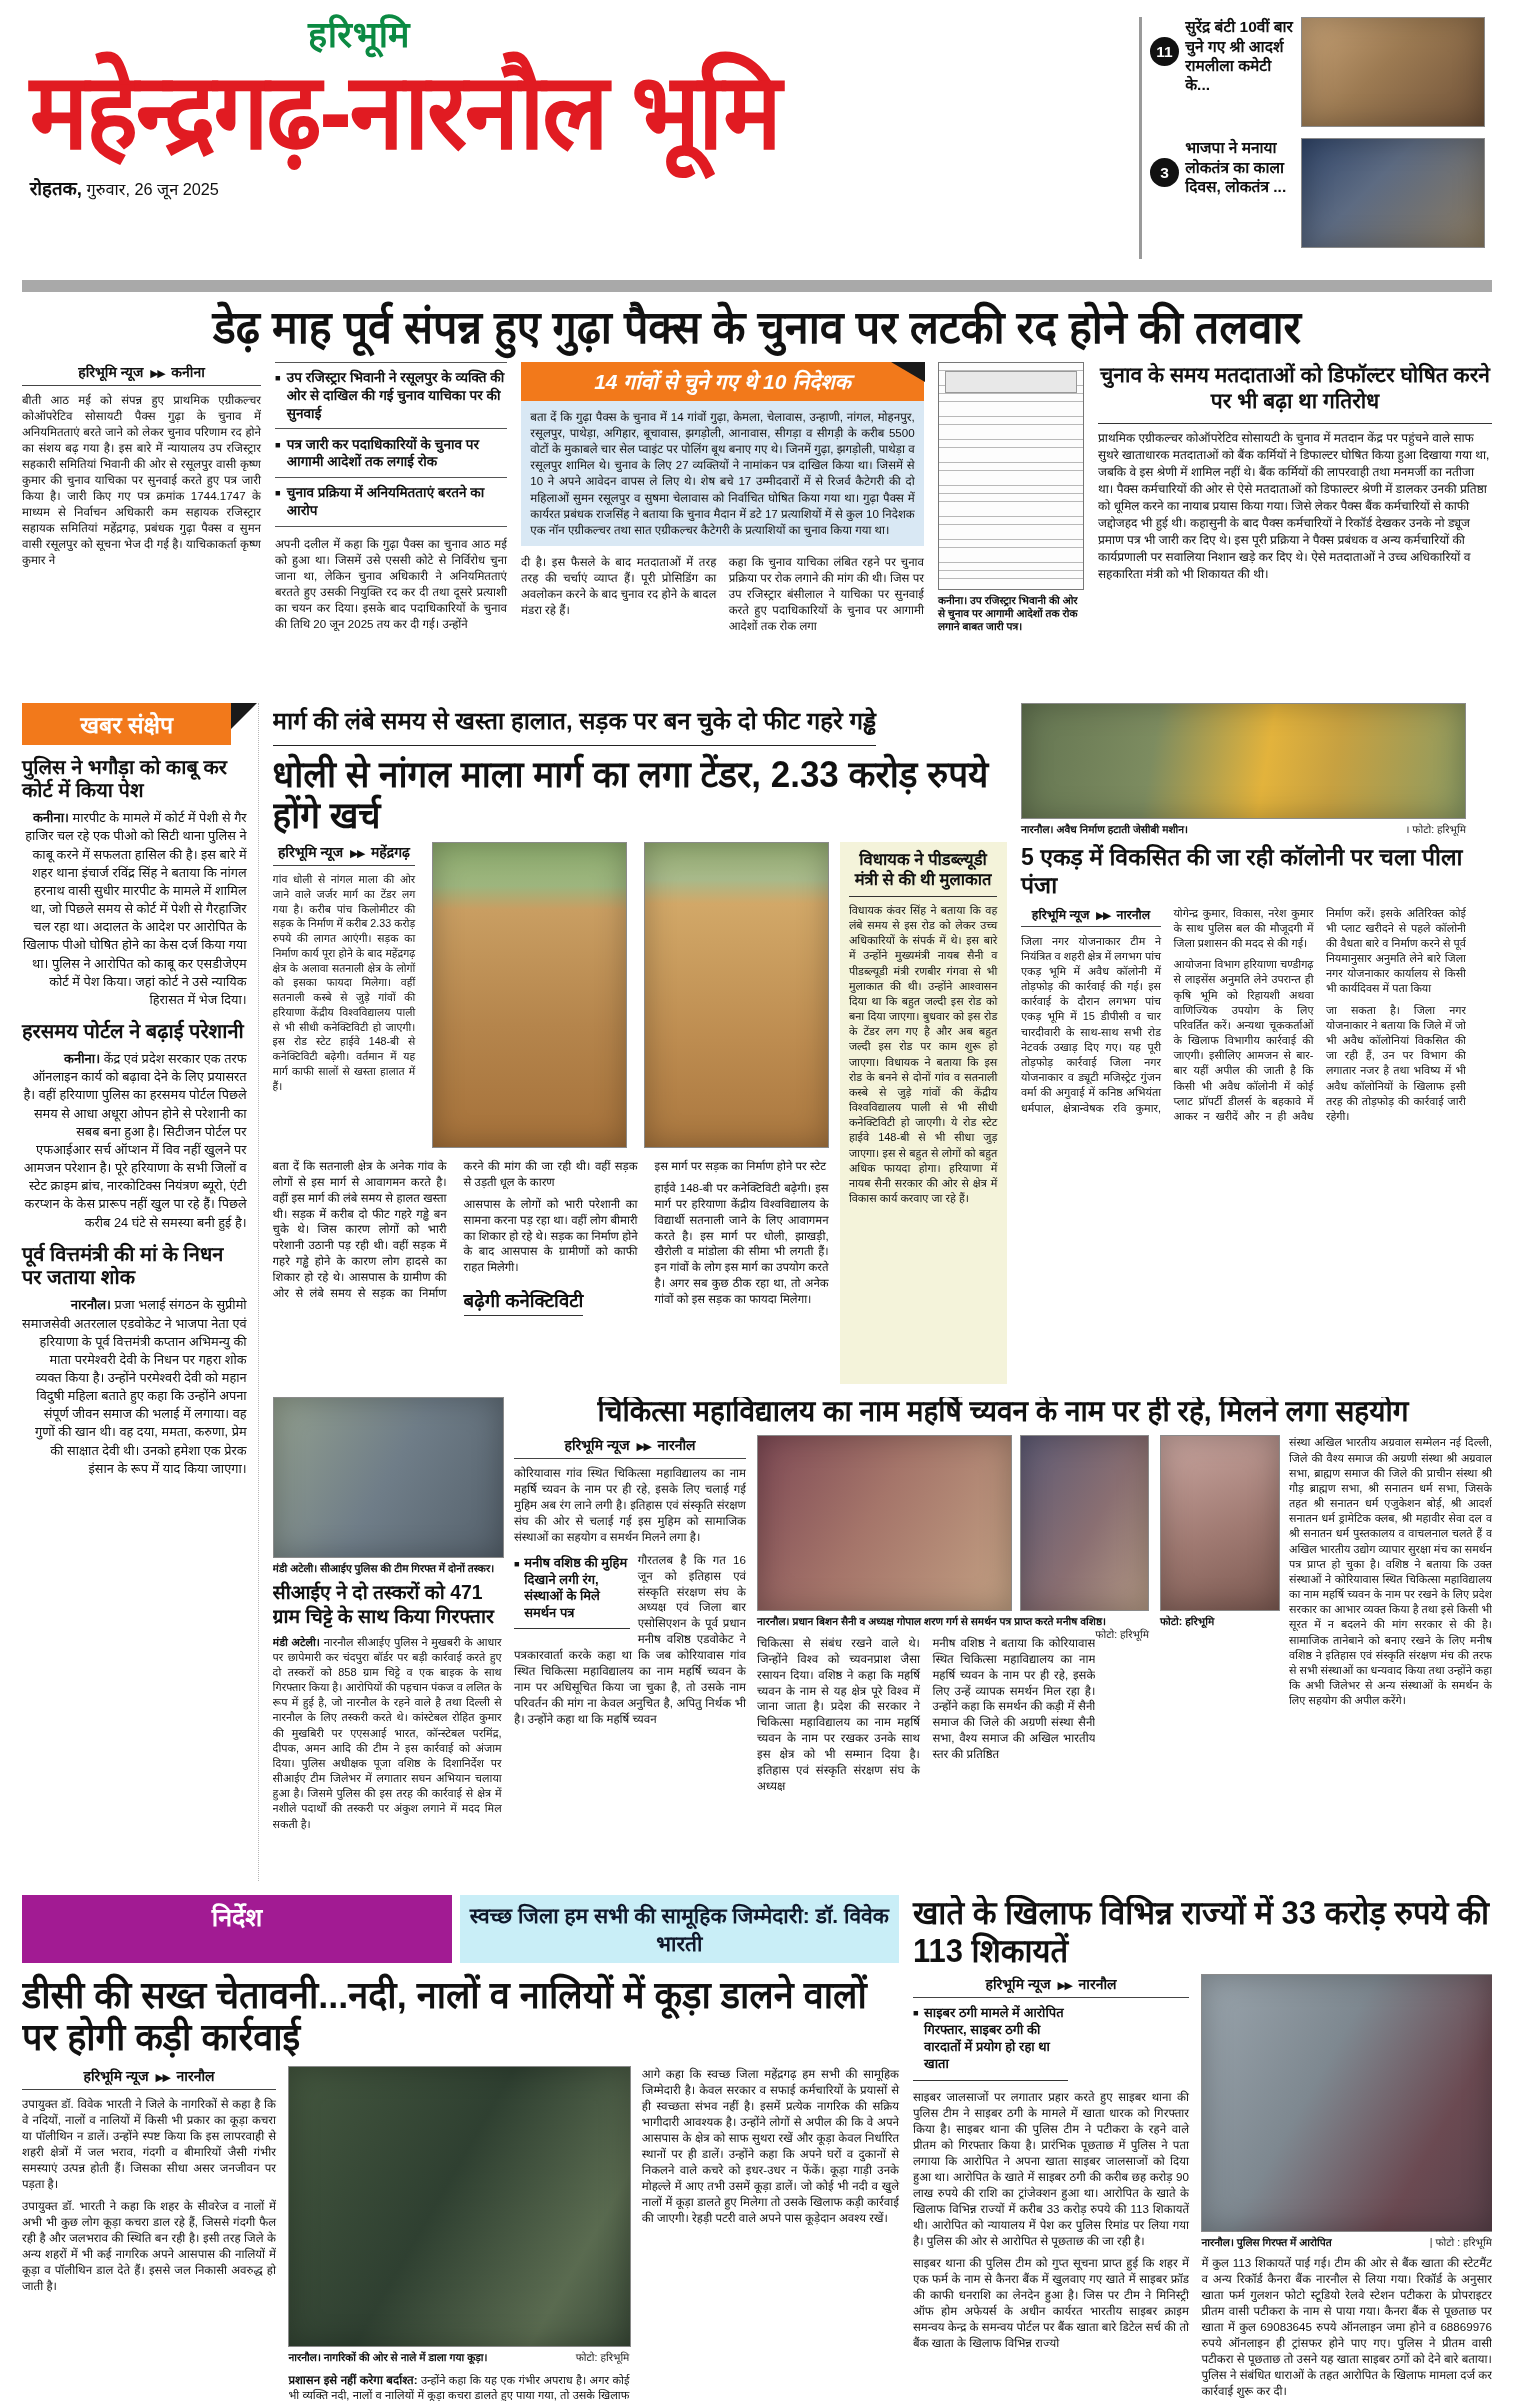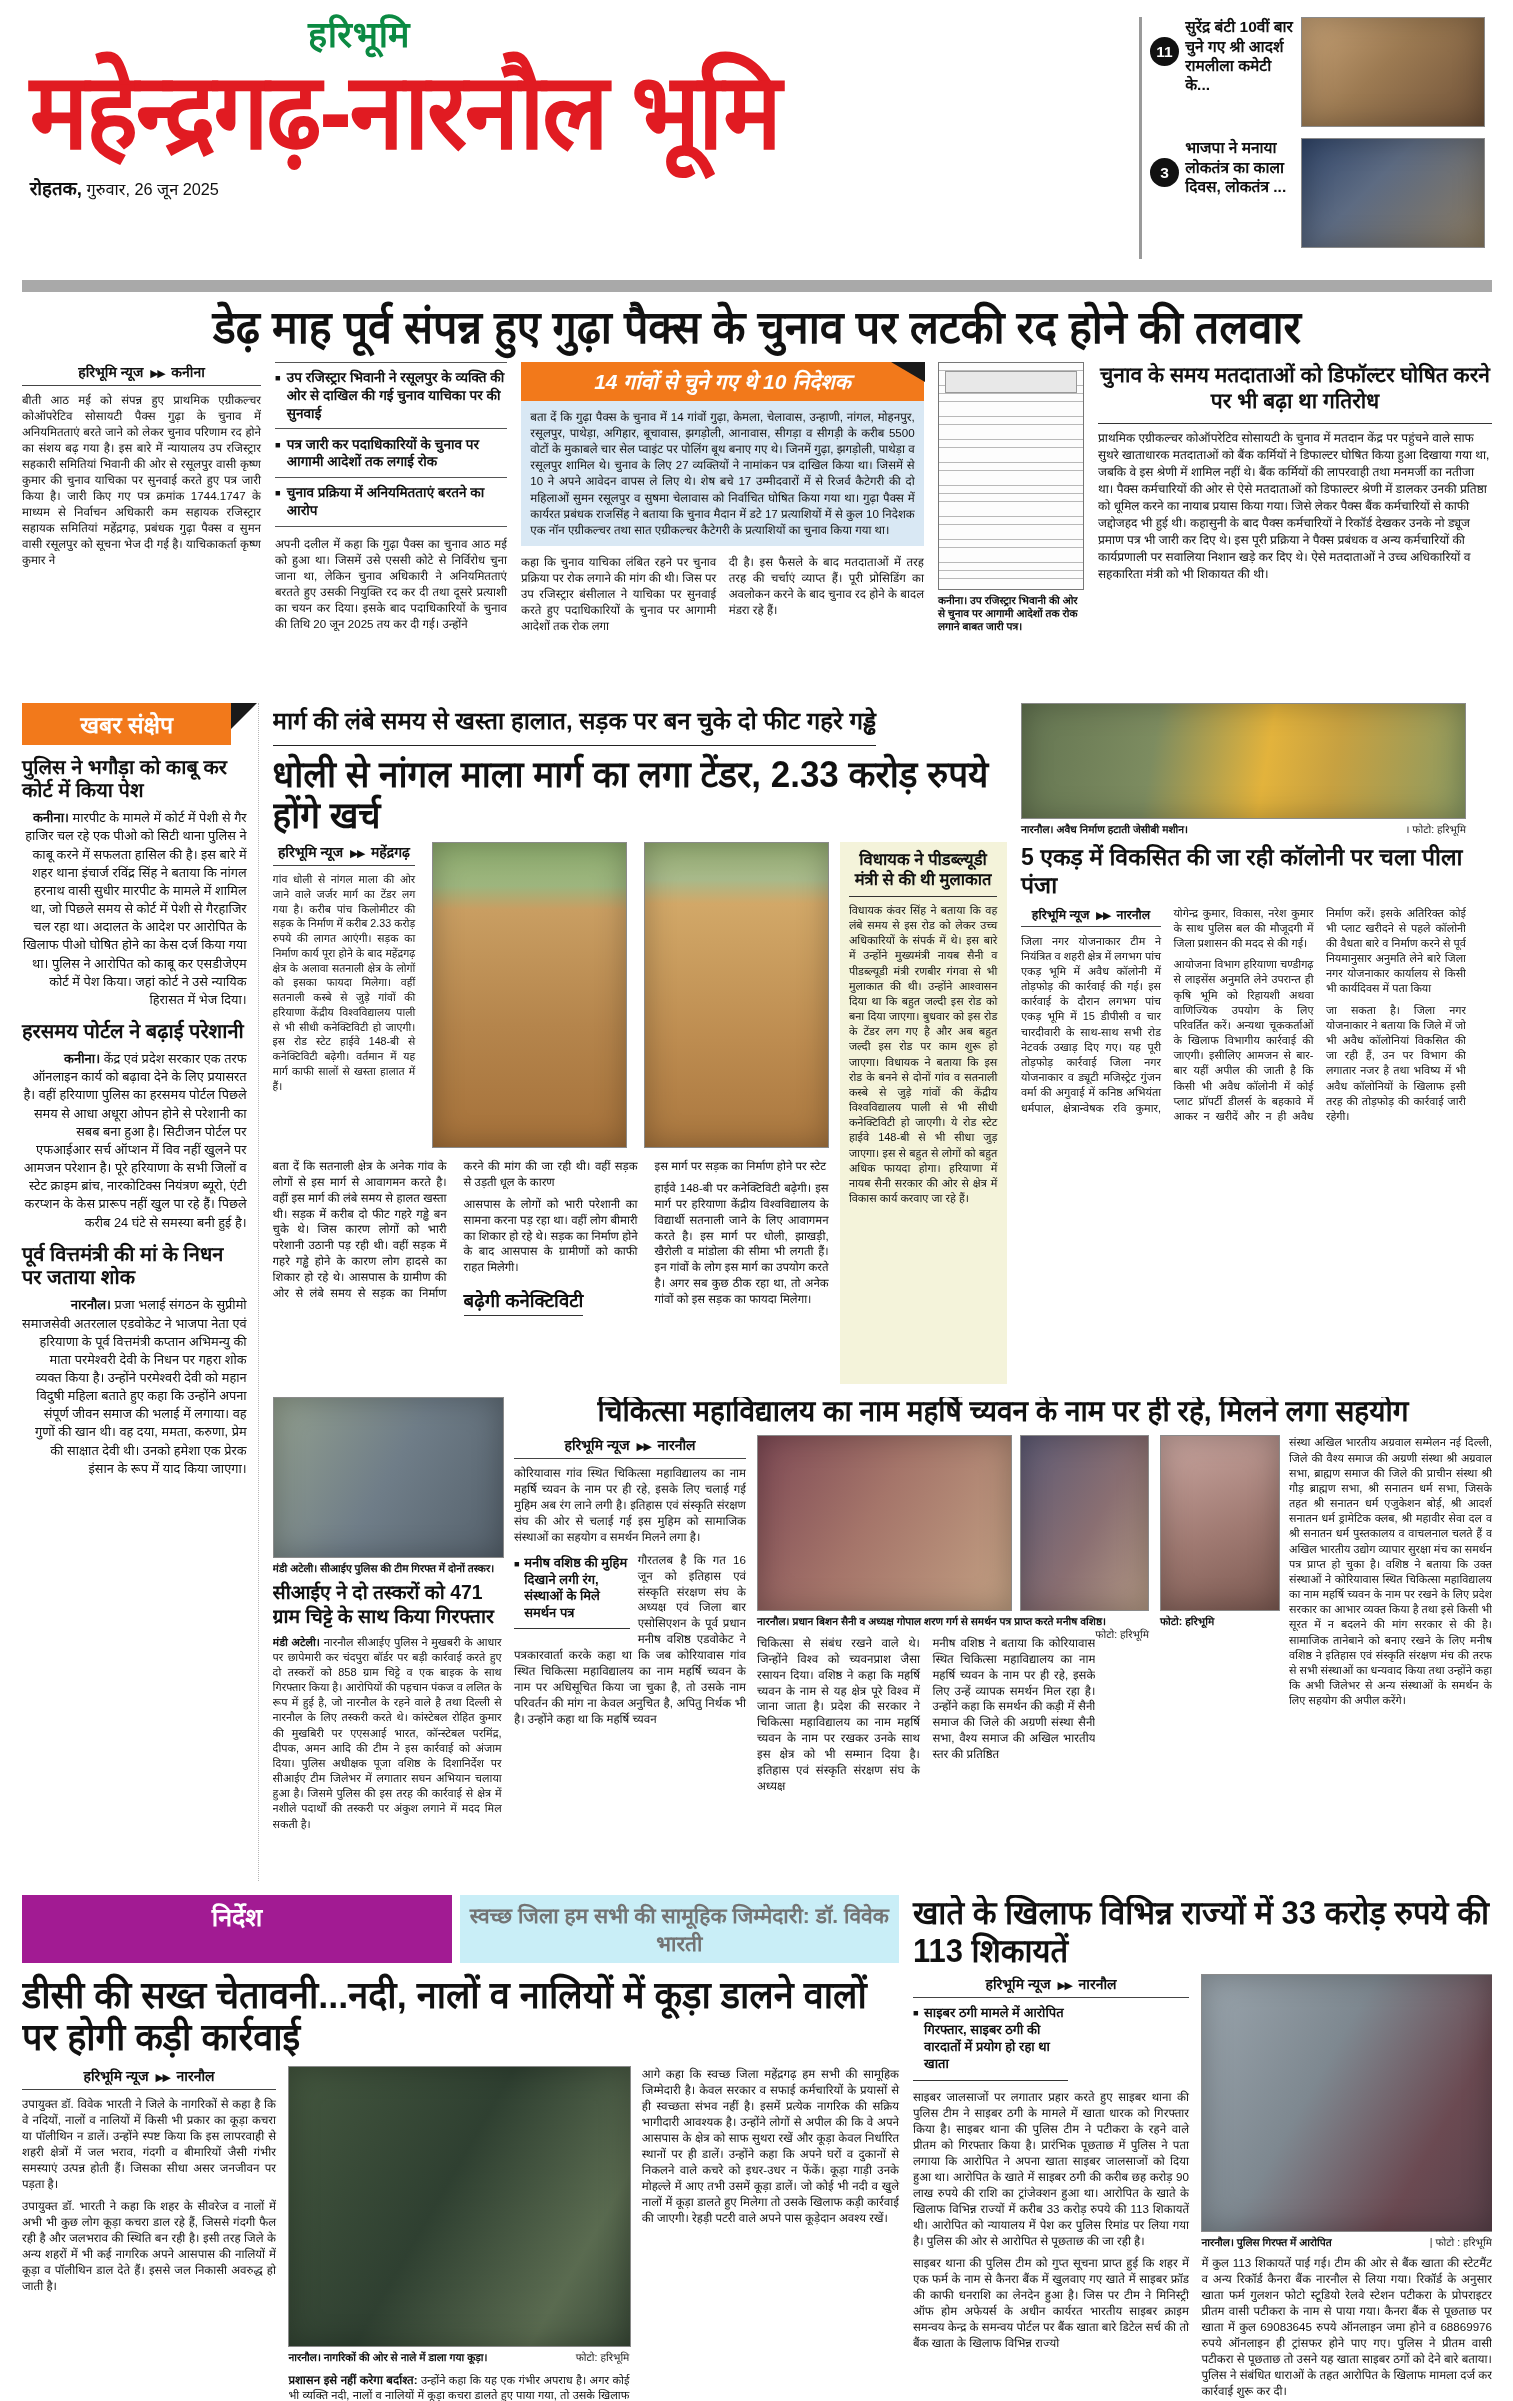--- a/index.html
+++ b/index.html
@@ -97,21 +97,21 @@
   .mid-cols{column-count:2;column-gap:12.4px;margin-top:6.2px;height:232px;overflow:hidden;}
   .col-port{width:118px;}
   .ph-port{width:100%;height:174px;background:linear-gradient(160deg,#c9a6a0 0%,#a07a72 55%,#7c5a52 100%);}
   .col-r{width:203px;}
   .col-r p.body{font-size:11px;}
   
   .bottom{display:flex;gap:14px;margin-top:14px;height:763px;overflow:hidden;}
   .bleft{width:877px;}
   .notice-row{display:flex;gap:7.7px;margin-bottom:11px;}
   .notice-label{width:430px;background:#a21b93;color:#fff;font-weight:bold;font-size:25px;text-align:center;padding:4.6px 0;}
-  .notice-strip{flex:1;background:#c9eef7;color:#737373;font-weight:bold;font-size:21px;text-align:center;padding:6.2px 4.6px;}
+  .notice-strip{flex:1;background:#c9eef7;color:#0f172a;font-weight:bold;font-size:21px;text-align:center;padding:6.2px 4.6px;}
   .dc-headline{font-size:36px;font-weight:bold;line-height:1.12;margin:4.6px 0 11px 0;transform:scaleY(1.05);transform-origin:top left;}
   .dc-cols{display:flex;gap:12.4px;}
   .dc-c1{width:254px;}
   .dc-mid{width:341px;}
   .ph-garbage{width:100%;height:279px;background:linear-gradient(120deg,#44573f 0%,#2f4031 45%,#5a6b50 80%,#3a4a38 100%);}
   .dc-sub{margin-top:7.7px;font-size:11.2px;line-height:1.4;text-align:justify;}
   .dc-sub b{font-size:11.6px;}
   .dc-c2{flex:1;}
   .bright{flex:1;}
   .cyber-headline{font-size:31px;font-weight:bold;line-height:1.15;margin:0 0 7.7px 0;transform:scaleY(1.05);transform-origin:top left;}
@@ -177,24 +177,24 @@
               <span>चुनाव प्रक्रिया में अनियमितताएं बरतने का आरोप</span>
             </div>
         </div>
         <p class="body" style="margin-top:9.3px">अपनी दलील में कहा कि गुढ़ा पैक्स का चुनाव आठ मई को हुआ था। जिसमें उसे एससी कोटे से निर्विरोध चुना जाना था, लेकिन चुनाव अधिकारी ने अनियमितताएं बरतते हुए उसकी नियुक्ति रद कर दी तथा दूसरे प्रत्याशी का चयन कर दिया। इसके बाद पदाधिकारियों के चुनाव की तिथि 20 जून 2025 तय कर दी गई। उन्होंने</p>
       </div>
       <div class="lc3">
         <div class="obox-head">14 गांवों से चुने गए थे 10 निदेशक</div>
         <div class="bluebox">बता दें कि गुढ़ा पैक्स के चुनाव में 14 गांवों गुढ़ा, केमला, चेलावास, उन्हाणी, नांगल, मोहनपुर, रसूलपुर, पाथेड़ा, अगिहार, बूचावास, झगड़ोली, आनावास, सीगड़ा व सीगड़ी के करीब 5500 वोटों के मुकाबले चार सेल प्वाइंट पर पोलिंग बूथ बनाए गए थे। जिनमें गुढ़ा, झगड़ोली, पाथेड़ा व रसूलपुर शामिल थे। चुनाव के लिए 27 व्यक्तियों ने नामांकन पत्र दाखिल किया था। जिसमें से 10 ने अपने आवेदन वापस ले लिए थे। शेष बचे 17 उम्मीदवारों में से रिजर्व कैटेगरी की दो महिलाओं सुमन रसूलपुर व सुषमा चेलावास को निर्वाचित घोषित किया गया था। गुढ़ा पैक्स में कार्यरत प्रबंधक राजसिंह ने बताया कि चुनाव मैदान में डटे 17 प्रत्याशियों में से कुल 10 निदेशक एक नॉन एग्रीकल्चर तथा सात एग्रीकल्चर कैटेगरी के प्रत्याशियों का चुनाव किया गया था।</div>
         <div class="lc3-cols">
           <div>
+              <p class="body">दी है। इस फैसले के बाद मतदाताओं में तरह तरह की चर्चाएं व्याप्त हैं। पूरी प्रोसिडिंग का अवलोकन करने के बाद चुनाव रद होने के बादल मंडरा रहे हैं।</p>
+            </div>
+          <div>
               <p class="body">कहा कि चुनाव याचिका लंबित रहने पर चुनाव प्रक्रिया पर रोक लगाने की मांग की थी। जिस पर उप रजिस्ट्रार बंसीलाल ने याचिका पर सुनवाई करते हुए पदाधिकारियों के चुनाव पर आगामी आदेशों तक रोक लगा</p>
-            </div>
-          <div>
-              <p class="body">दी है। इस फैसले के बाद मतदाताओं में तरह तरह की चर्चाएं व्याप्त हैं। पूरी प्रोसिडिंग का अवलोकन करने के बाद चुनाव रद होने के बादल मंडरा रहे हैं।</p>
             </div>
         </div>
       </div>
       <div class="lc4">
         <div class="docimg">
             <div class="dochead"></div>
           </div>
         <div class="cap">कनीना। उप रजिस्ट्रार भिवानी की ओर से चुनाव पर आगामी आदेशों तक रोक लगाने बाबत जारी पत्र।</div>
       </div>
       <div class="lc5">

